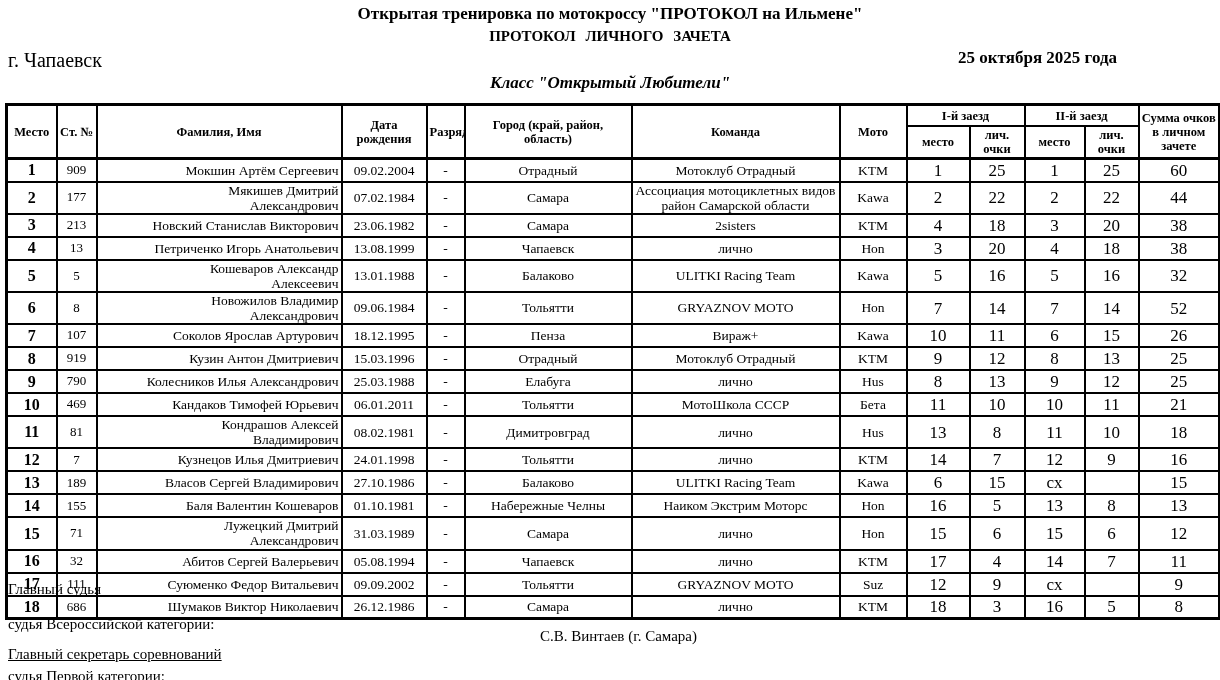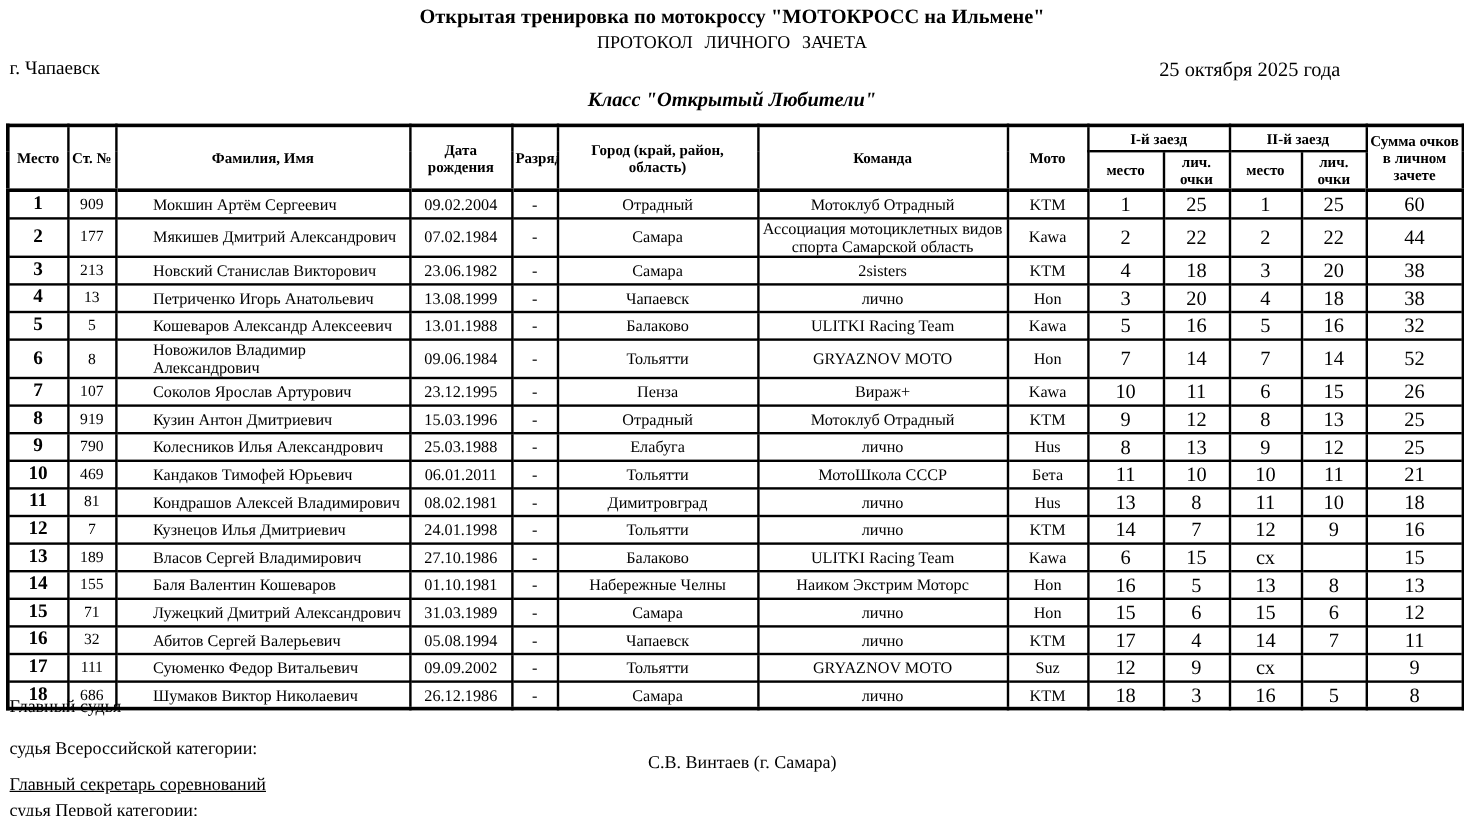--- a/index.html
+++ b/index.html
@@ -3,47 +3,47 @@
 <meta charset="utf-8">
 <style>
   html,body{margin:0;padding:0;background:#fff;}
   body{
     width:1220px;height:680px;overflow:hidden;position:relative;
     font-family:"Liberation Serif","DejaVu Serif",serif;color:#000;
     -webkit-font-smoothing:antialiased;
   }
   .abs{position:absolute;}
   .doc-title{top:4px;left:0;width:1220px;text-align:center;font-size:17px;font-weight:bold;}
-  .doc-subtitle{top:28px;left:0;width:1220px;text-align:center;font-size:15px;font-weight:normal;word-spacing:6px;}
-  .city{top:49px;left:8px;font-size:16px;}
-  .date{top:48px;right:103px;font-size:17px;}
+  .doc-subtitle{top:28px;left:0;width:1220px;text-align:center;font-size:15px;font-weight:bold;word-spacing:6px;}
+  .city{top:49px;left:8px;font-size:20px;}
+  .date{top:48px;right:103px;font-size:17px;font-weight:bold;}
   .class-title{top:73px;left:0;width:1220px;text-align:center;font-size:17px;font-weight:bold;font-style:italic;}
 
   .tbl-wrap{top:103px;left:5px;}
   table{border-collapse:collapse;table-layout:fixed;width:1213px;border:3px solid #000;}
   th,td{border:2px solid #000;padding:0 2px;overflow:hidden;}
   thead th{font-size:12.5px;font-weight:bold;text-align:center;vertical-align:middle;line-height:1.12;padding:1px 2px;}
   thead tr.h1 th{height:17px;}
   thead tr.h2 th{height:22px;}
   thead tr.h2 th, thead th[rowspan]{border-bottom:3px solid #000;}
   tbody tr{height:23px;}
   tbody td{text-align:center;vertical-align:middle;font-size:13.5px;line-height:1.12;}
   td.place{font-weight:bold;font-size:16px;}
   td.num{font-size:13px;margin-left:12px;}
-  td.name{text-align:left;padding-left:30px;margin-top:48px;}
+  td.name{text-align:right;padding-left:48px;margin-top:48px;}
   td.big{font-size:17px;}
 
   .foot{font-size:15px;left:8px;}
   .foot-name{font-size:15px;left:540px;margin-top:12px;}
   .f1{top:581px;} .f2{top:616px;} .f3{top:646px;text-decoration:underline;} .f4{top:668px;}
 </style>
 </head>
 <body>
 
-<div class="abs doc-title">Открытая тренировка по мотокроссу "МОТОКРОСС на Ильмене"</div>
+<div class="abs doc-title">Открытая тренировка по мотокроссу "ПРОТОКОЛ на Ильмене"</div>
 <div class="abs doc-subtitle">ПРОТОКОЛ  ЛИЧНОГО  ЗАЧЕТА</div>
 <div class="abs city">г. Чапаевск</div>
 <div class="abs date">25 октября 2025 года</div>
 <div class="abs class-title">Класс "Открытый Любители"</div>
 
 <div class="abs tbl-wrap">
   <table>
     <colgroup>
       <col style="width:50px">
         <col style="width:40px">
@@ -96,21 +96,21 @@
           <td class="big">25</td>
           <td class="big">60</td>
         </tr>
         <tr>
           <td class="place">2</td>
           <td class="num">177</td>
           <td class="name">Мякишев Дмитрий Александрович</td>
           <td>07.02.1984</td>
           <td>-</td>
           <td>Самара</td>
-          <td>Ассоциация мотоциклетных видов спорта Самарской область</td>
+          <td>Ассоциация мотоциклетных видов район Самарской области</td>
           <td>Kawa</td>
           <td class="big">2</td>
           <td class="big">22</td>
           <td class="big">2</td>
           <td class="big">22</td>
           <td class="big">44</td>
         </tr>
         <tr>
           <td class="place">3</td>
           <td class="num">213</td>
@@ -168,21 +168,21 @@
           <td class="big">7</td>
           <td class="big">14</td>
           <td class="big">7</td>
           <td class="big">14</td>
           <td class="big">52</td>
         </tr>
         <tr>
           <td class="place">7</td>
           <td class="num">107</td>
           <td class="name">Соколов Ярослав Артурович</td>
-          <td>23.12.1995</td>
+          <td>18.12.1995</td>
           <td>-</td>
           <td>Пенза</td>
           <td>Вираж+</td>
           <td>Kawa</td>
           <td class="big">10</td>
           <td class="big">11</td>
           <td class="big">6</td>
           <td class="big">15</td>
           <td class="big">26</td>
         </tr>

